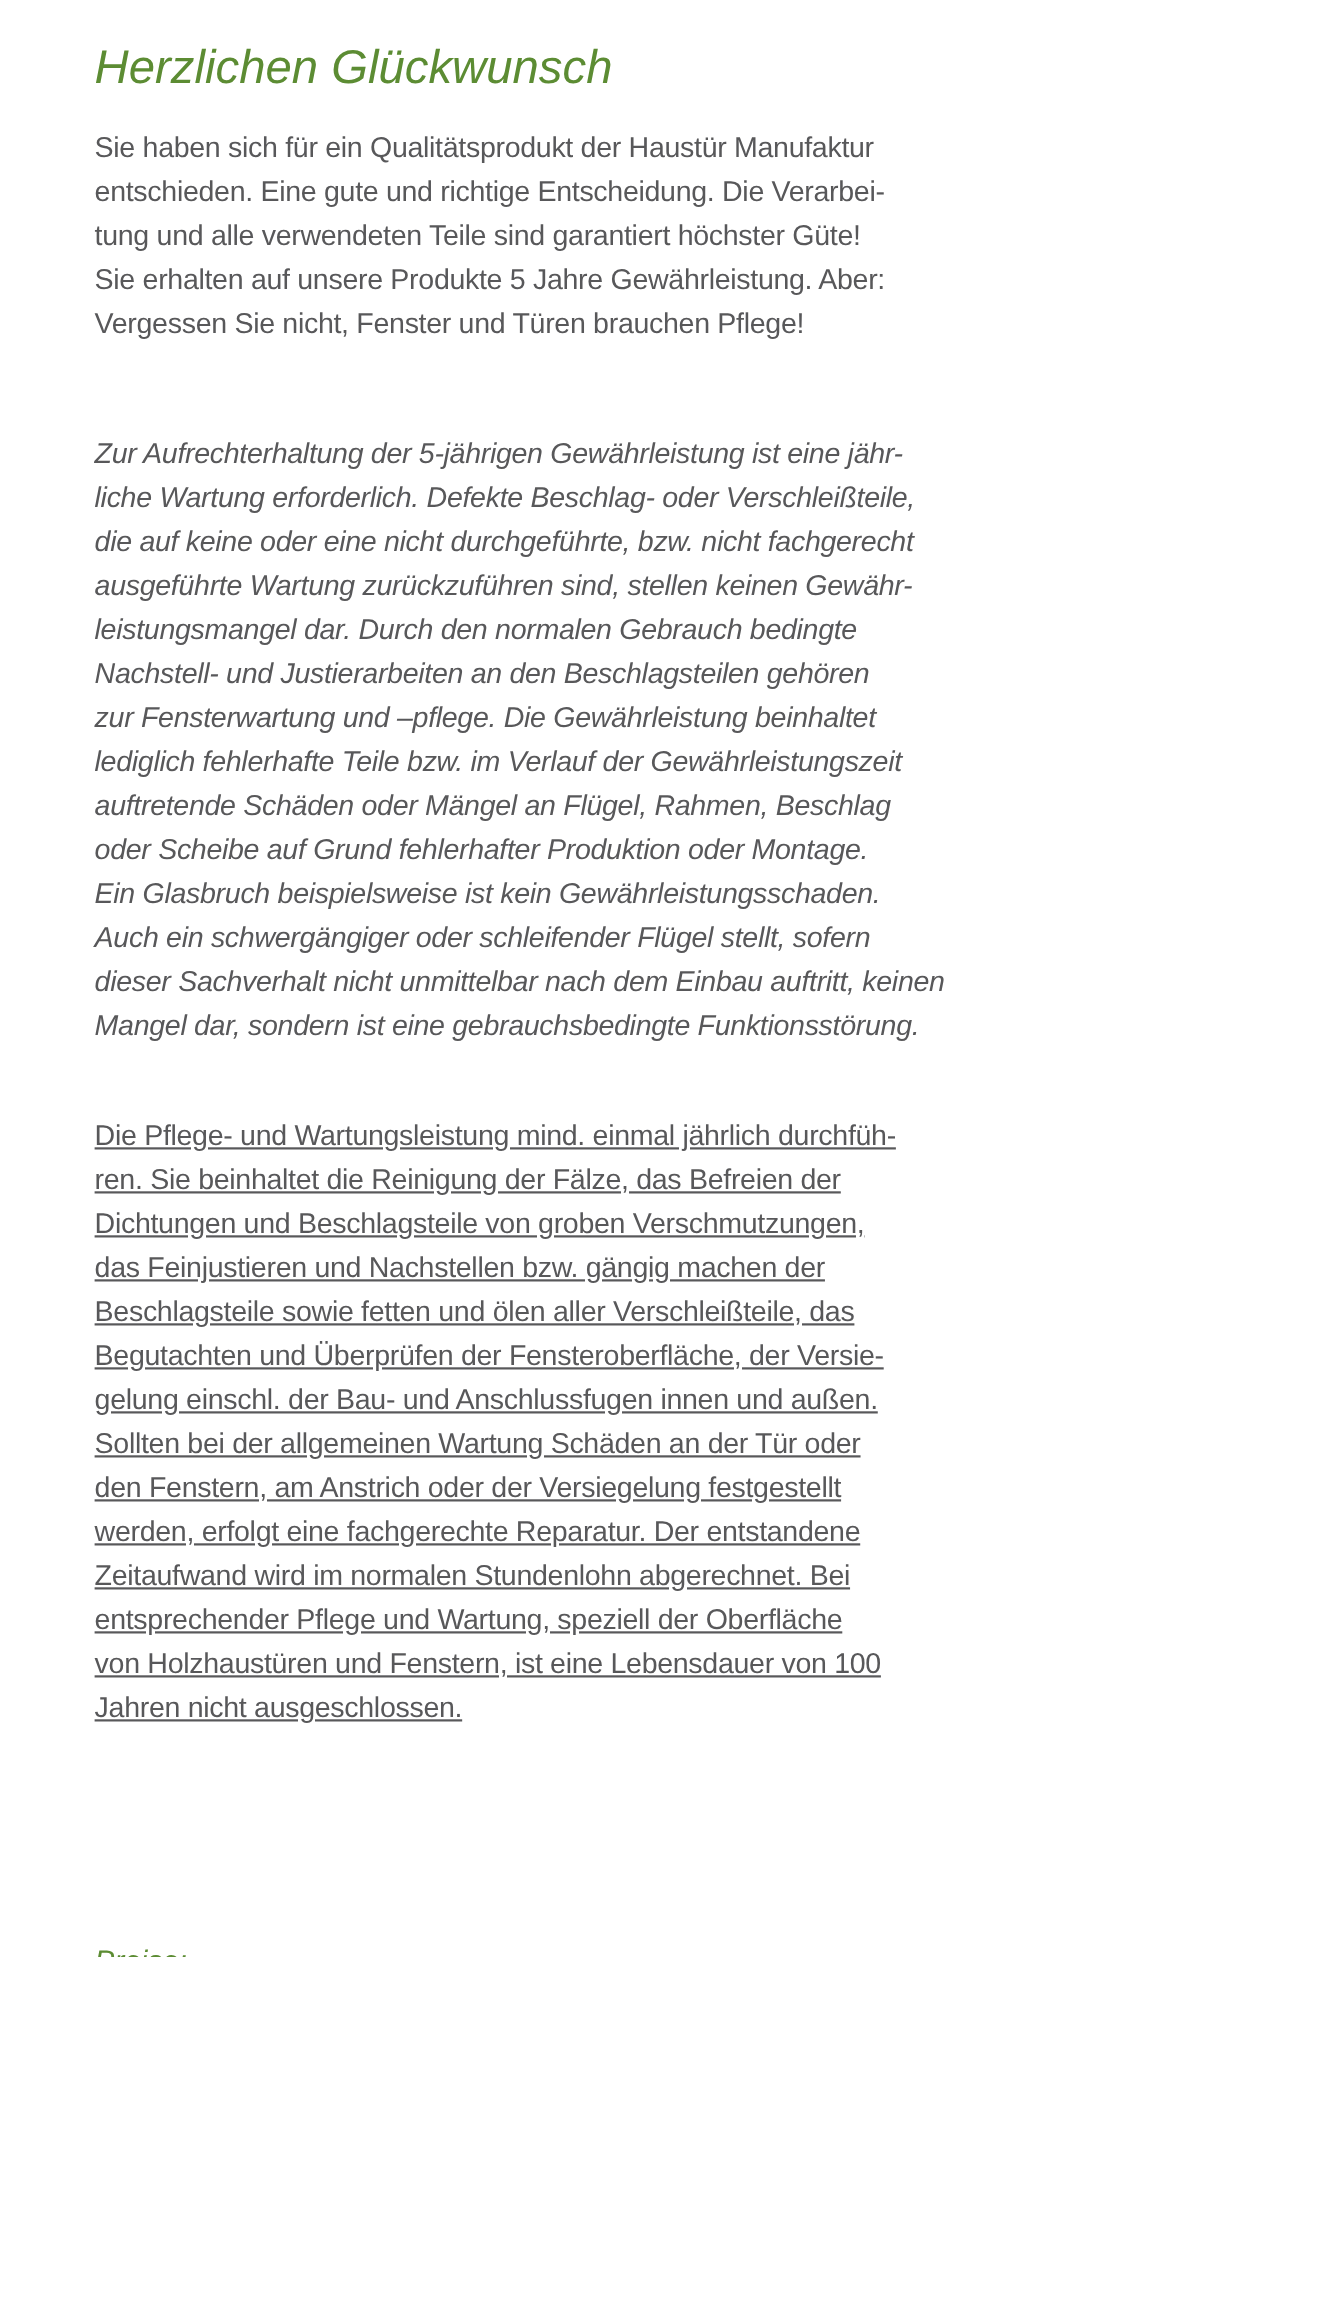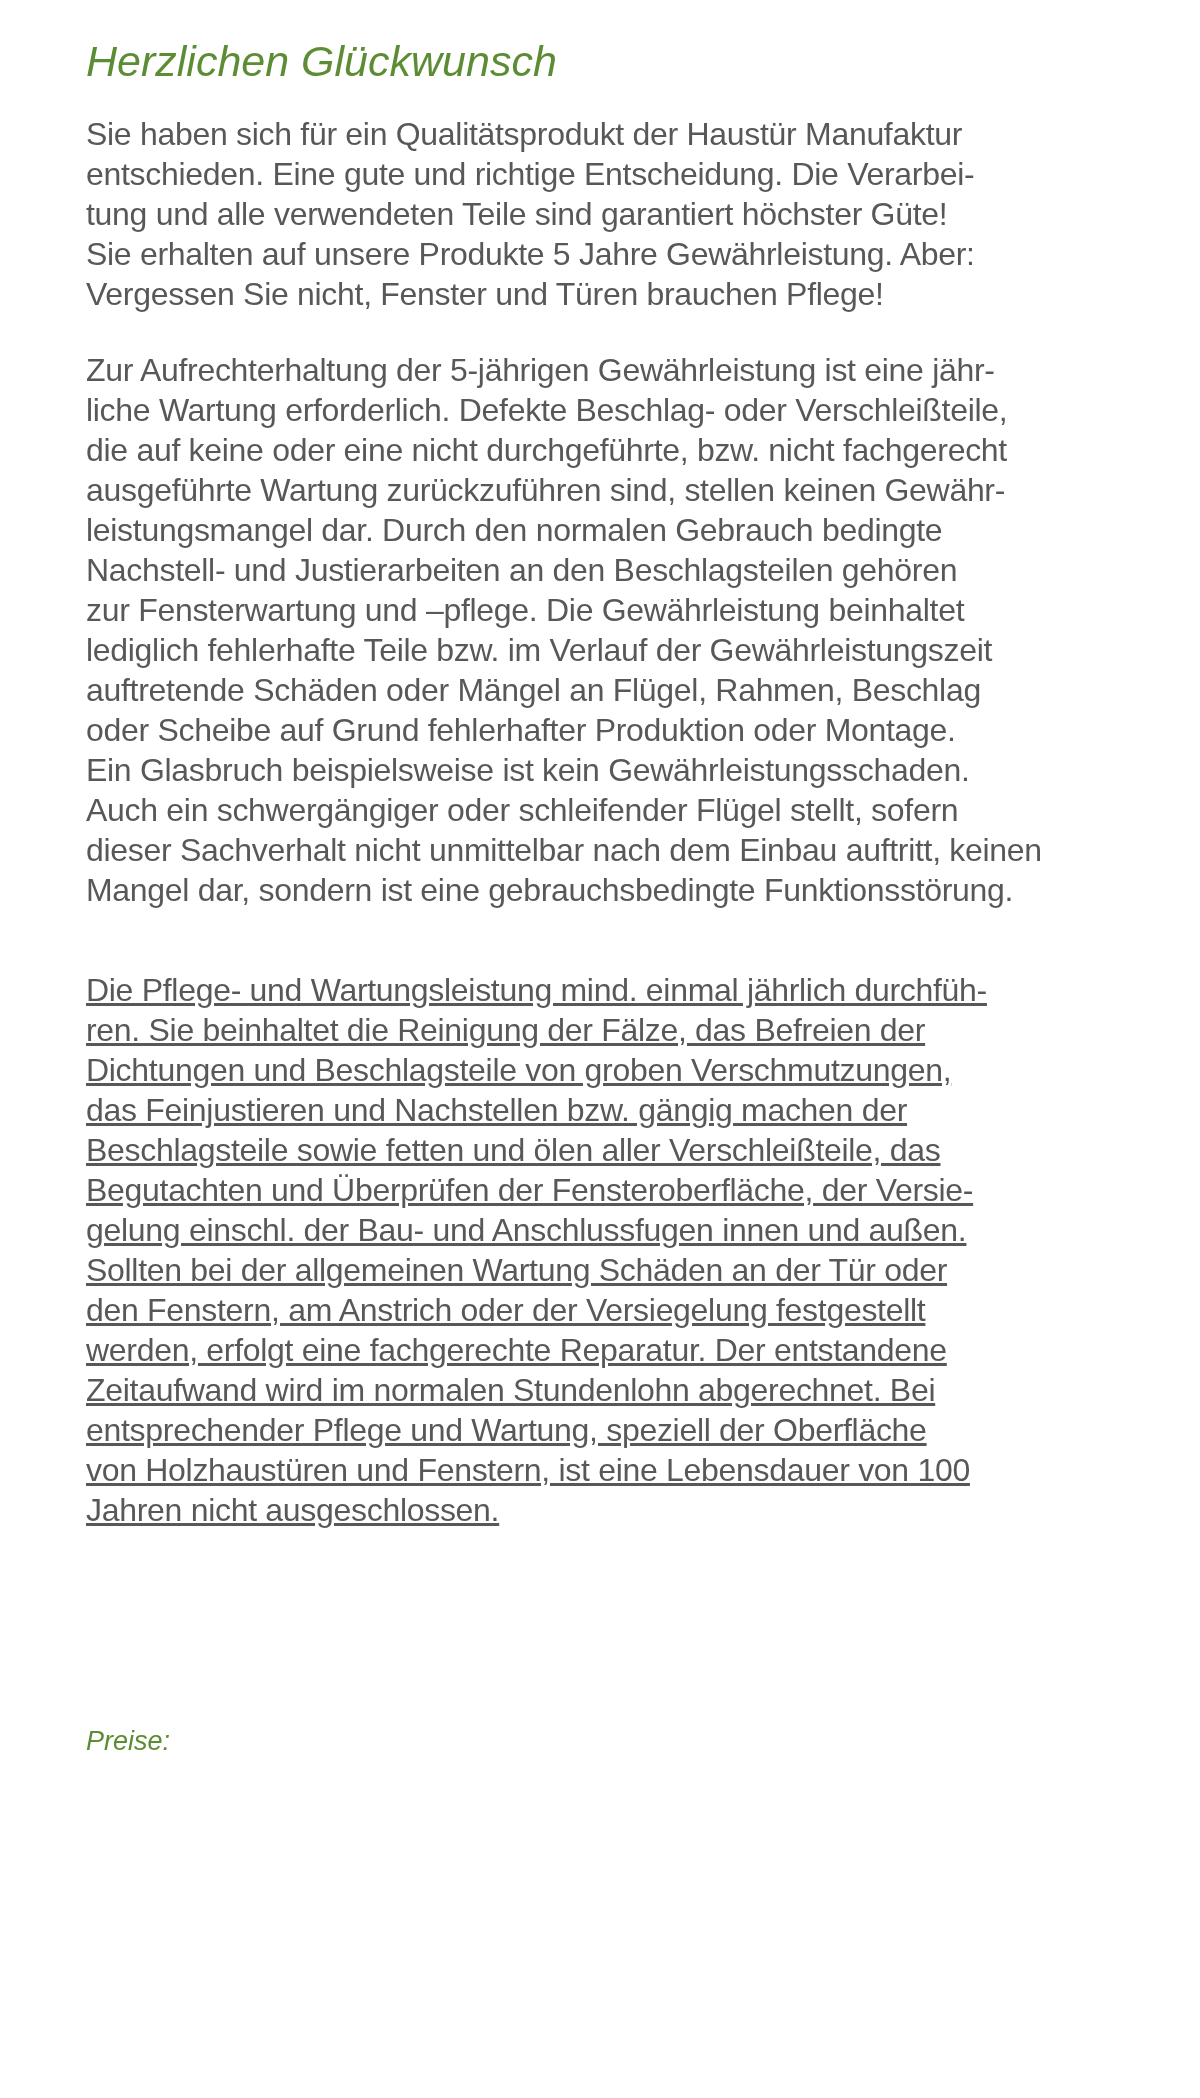--- a/index.html
+++ b/index.html
@@ -29,27 +29,27 @@
     line-height: 46px;
   }
   h2.green-heading {
     font-size: 27px;
     line-height: 46px;
     margin-top: 188px;
   }
   p.body {
     margin: 0;
     white-space: pre;           
-    font-size: 32px;
+    font-size: 26px;
     line-height: 40px;
     letter-spacing: -0.3px;
     color: var(--body-gray, #58585a);
   }
   p.para1 { margin-top: 30px; }
-  p.para2 { margin-top: 36px; }
+  p.para2 { margin-top: 78px; font-style: italic; }
   p.para3 { margin-top: 60px; text-decoration: underline; }
   p.note  { margin-top: 30px; }
   p.email { margin-top: 42px; }
 </style>
 </head>
 <body>
 
 <div class="page">
 
   <h1 class="green-heading">Herzlichen Glückwunsch</h1>

